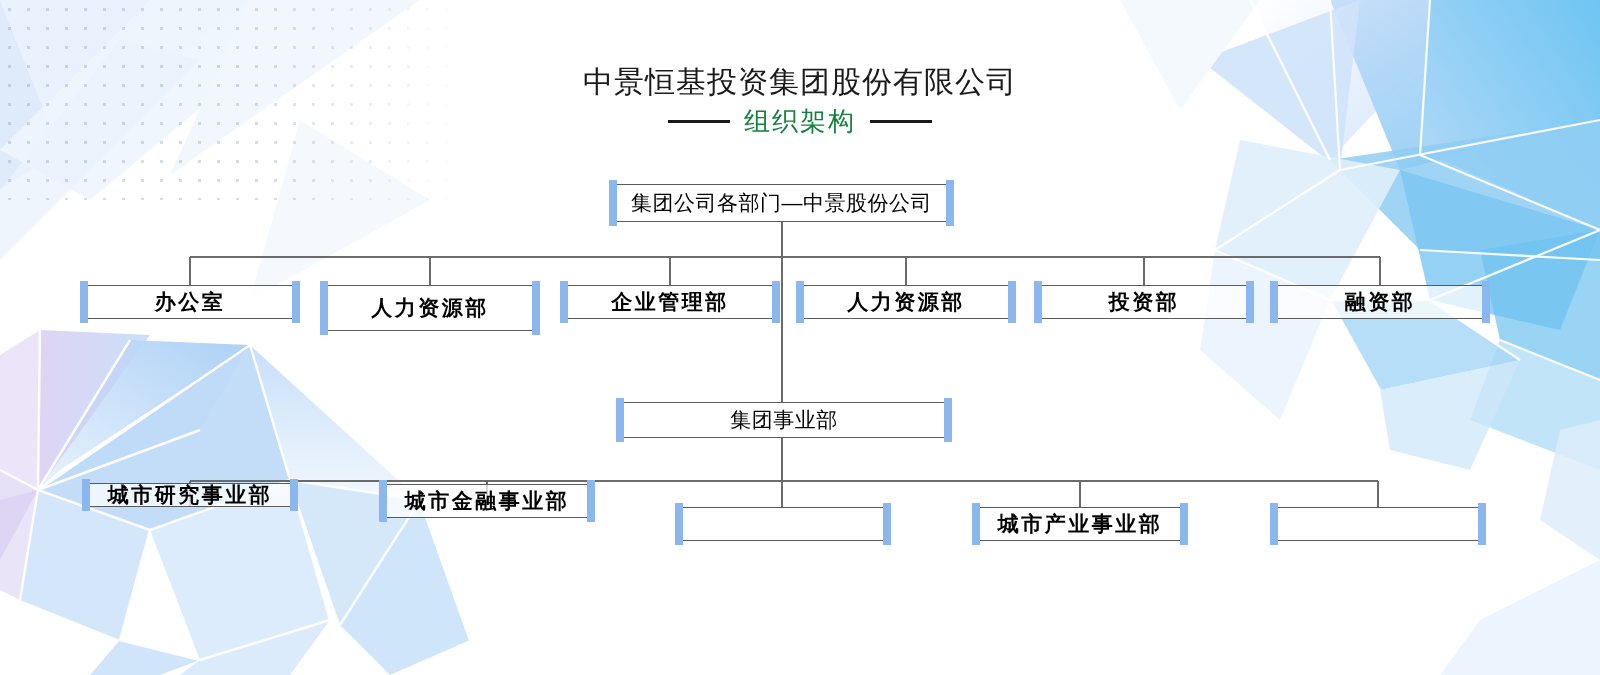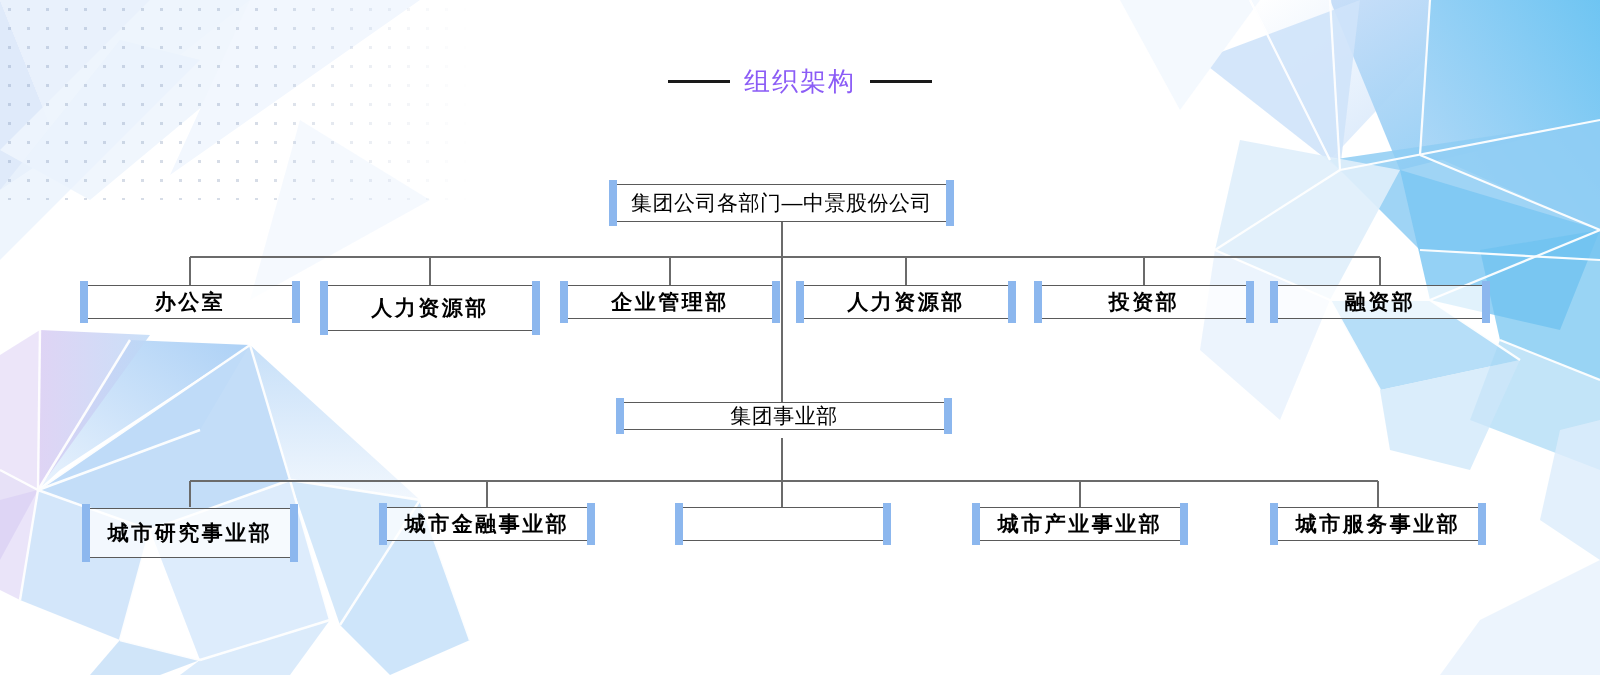--- a/index.html
+++ b/index.html
@@ -27,21 +27,21 @@
   }
   .title-main {
     font-size:30px; color:#1a1a1a; letter-spacing:1px; line-height:40px;
     font-family:"Liberation Sans","DejaVu Sans",sans-serif;
   }
   .title-sub-row {
     display:flex; align-items:center; justify-content:center; gap:14px;
     margin-top:2px; line-height:34px;
   }
   .title-dash { display:block; width:62px; height:3px; background:#1a1a1a; }
-  .title-sub { font-size:26px; color:#8b5cf6; letter-spacing:2px; }
+  .title-sub { font-size:26px; color:#15803d; letter-spacing:2px; }
 
   .node {
     position:absolute; z-index:5;
     display:flex; align-items:center; justify-content:center;
   }
   .node .box {
     position:absolute; inset:0;
     border:1px solid #5a5a5a;
     background:rgba(255,255,255,0.72);
   }
@@ -168,20 +168,21 @@
     <path d="M420,500 L470,640"></path>
   </g>
 
   <polygon points="0,190 120,40 200,60 0,260" fill="#eaf2fd" opacity="0.8"></polygon>
   <polygon points="300,120 430,200 250,300" fill="#f3f8fe" opacity="0.85"></polygon>
 </svg>
 
 <div id="dot-layer"></div>
 
 <div class="title-wrap">
+  <div class="title-main">中景恒基投资集团股份有限公司</div>
   <div class="title-sub-row">
     <span class="title-dash"></span>
     <span class="title-sub">组织架构</span>
     <span class="title-dash"></span>
   </div>
 </div>
 
 <svg id="chart" viewBox="0 0 1600 675" preserveAspectRatio="none" aria-hidden="true">
   <g stroke="#6b6b6b" stroke-width="1.2" fill="none" shape-rendering="crispEdges">
 
@@ -246,48 +247,47 @@
       <span class="bar-l"></span>
       <span class="bar-r"></span>
       <span class="label">投资部</span>
     </div>
     <div class="node node-dept" style="left: 1274px; top: 285px; width: 212px; height: 34px;">
       <div class="box"></div>
       <span class="bar-l"></span>
       <span class="bar-r"></span>
       <span class="label">融资部</span>
     </div>
-    <div class="node node-mid" style="left: 620px; top: 402px; width: 328px; height: 28px;">
+    <div class="node node-mid" style="left: 620px; top: 402px; width: 328px; height: 36px;">
       <div class="box"></div>
       <span class="bar-l"></span>
       <span class="bar-r"></span>
       <span class="label">集团事业部</span>
     </div>
-    <div class="node node-unit" style="left: 86px; top: 508px; width: 208px; height: 50px;">
+    <div class="node node-unit" style="left: 86px; top: 483px; width: 208px; height: 24px;">
       <div class="box"></div>
       <span class="bar-l"></span>
       <span class="bar-r"></span>
       <span class="label">城市研究事业部</span>
     </div>
-    <div class="node node-unit" style="left: 383px; top: 507px; width: 208px; height: 34px; align-items: center;">
+    <div class="node node-unit" style="left: 383px; top: 484px; width: 208px; height: 34px; align-items: center;">
       <div class="box"></div>
       <span class="bar-l"></span>
       <span class="bar-r"></span>
       <span class="label">城市金融事业部</span>
     </div>
     <div class="node node-unit" style="left: 679px; top: 507px; width: 208px; height: 34px;">
       <div class="box"></div>
       <span class="bar-l"></span>
       <span class="bar-r"></span>
     </div>
     <div class="node node-unit" style="left: 976px; top: 507px; width: 208px; height: 34px;">
       <div class="box"></div>
       <span class="bar-l"></span>
       <span class="bar-r"></span>
       <span class="label">城市产业事业部</span>
     </div>
     <div class="node node-unit" style="left: 1274px; top: 507px; width: 208px; height: 34px;">
       <div class="box"></div>
       <span class="bar-l"></span>
       <span class="bar-r"></span>
-      <span class="label">城市服务事业部</span>
     </div>
   </div>
 
 </body></html>

